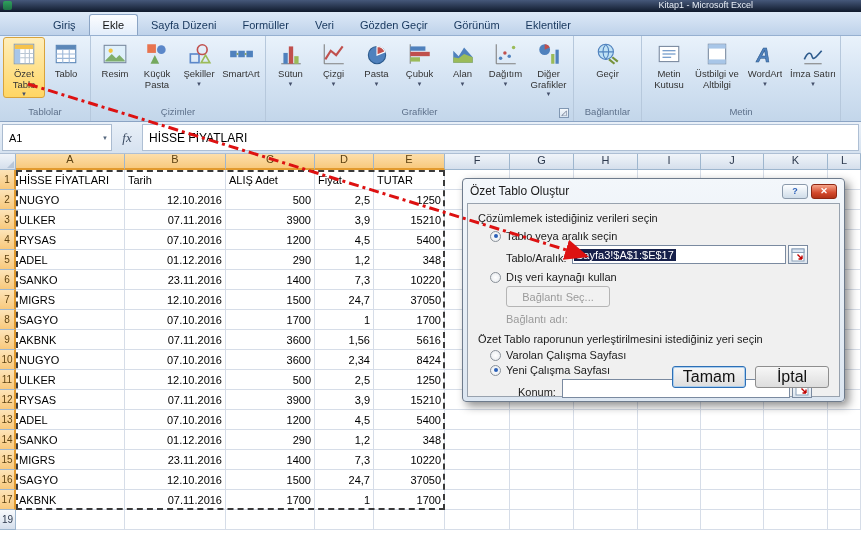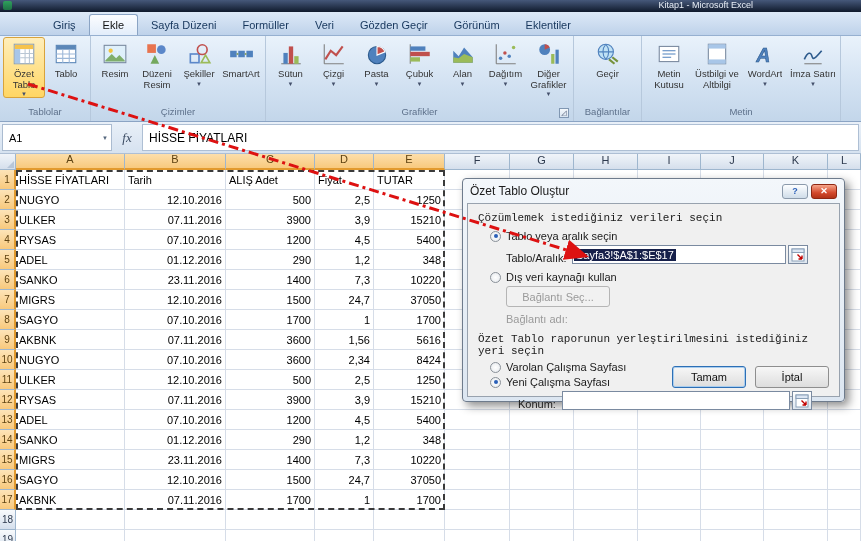--- a/index.html
+++ b/index.html
@@ -80,21 +80,21 @@
     background:linear-gradient(#f3f7fb,#dce6f1); border:1px solid #6e7b8c; border-radius:4px;
     box-shadow:4px 4px 10px rgba(0,0,0,.45); }
   .dlg-title { height:24px; display:flex; align-items:center; padding:0 7px; font-size:12px; color:#1c1c1c; }
   .dlg-btns { margin-left:auto; display:flex; gap:3px; }
   .dlg-help, .dlg-close { width:26px; height:15px; border-radius:3px; font-size:9px; font-weight:bold;
     display:flex; align-items:center; justify-content:center; }
   .dlg-help { background:linear-gradient(#fdfeff,#cfdde9); border:1px solid #8b9aab; color:#2a5fb8; }
   .dlg-close { background:linear-gradient(#f6a58b,#d3492c 60%,#b23318); border:1px solid #8e2713; color:#fff; }
   .dlg-body { position:absolute; left:4px; right:4px; top:24px; bottom:4px;
     background:#f0f0f0; border:1px solid #98a2ae; padding:7px 10px; font-size:11px; color:#1a1a1a; }
-  .sect { margin:1px 0 6px;font-family:Liberation Mono, monospace; }
+  .sect { margin:1px 0 6px; }
   .radio-row { display:flex; align-items:center; margin:3px 0 3px 12px; }
   .radio { width:11px; height:11px; border:1px solid #8a9199; border-radius:50%;
     background:radial-gradient(#ffffff,#e4e8ec); margin-right:5px; position:relative; flex:0 0 11px; }
   .radio.on::after { content:""; position:absolute; left:2.5px; top:2.5px; width:4px; height:4px;
     border-radius:50%; background:#2a5fb8; }
   .field-row { display:flex; align-items:flex-end; margin:2px 0 7px 28px; }
   .field-label { width:66px; flex:0 0 66px; }
   .txt-input { width:214px; height:19px; border:1px solid #7a8aa0; background:#fff;
     display:flex; align-items:center; padding:0 1px; overflow:hidden; }
   .selected-text { background:var(--sel-bg); color:#fff; padding:0 2px; white-space:nowrap; }
@@ -102,21 +102,21 @@
     margin-left:2px; display:flex; align-items:center; justify-content:center; flex:0 0 20px; }
   .dis-btn { margin:3px 0 6px 28px; width:104px; height:21px; border:1px solid #b5b5b5;
     background:#f1f1f1; color:#9a9a9a; display:flex; align-items:center; justify-content:center; border-radius:3px; }
   .gray-label { margin:0 0 8px 28px; color:#9a9a9a; }
   .sect2 { margin:6px 0 4px; }
   .konum-row { margin-left:40px; }
   .konum-row .field-label { width:44px; flex:0 0 44px; }
   .konum-row .txt-input { width:228px; }
   .btnrow { position:absolute; right:10px; bottom:8px; display:flex; gap:9px; }
   .btn { width:74px; height:22px; display:flex; align-items:center; justify-content:center;
-    border:1px solid #8e8e8e; border-radius:3px; background:linear-gradient(#f7f7f7,#dddddd); color:#111; font-size:11px; }
+    border:1px solid #8e8e8e; border-radius:3px; background:linear-gradient(#f7f7f7,#dddddd); color:#111; font-size:16px; }
   .btn.default { border:1px solid #2d6fb5; box-shadow:0 0 0 1px #a9cdee inset; }
 
   
   .arrow-layer { position:absolute; inset:0; z-index:30; pointer-events:none; }
 </style>
 </head>
 <body>
 
 <div class="screen">
 
@@ -169,21 +169,21 @@
                 <path d="M3 18l6-6 4 4 3-3 5 5v1H3z" fill="#7fae6c"></path>
               </svg></div>
             <div class="lbl">Resim</div>
           </div>
           <div class="rbtn">
             <div class="icon"><svg viewBox="0 0 24 24">
                 <rect x="3" y="3" width="8" height="8" fill="#e8744f"></rect>
                 <circle cx="16" cy="8" r="4" fill="#5b87c9"></circle>
                 <path d="M6 21l4-8 4 8z" fill="#74a85e"></path>
               </svg></div>
-            <div class="lbl">Düzeni Resim</div>
+            <div class="lbl">Küçük Pasta</div>
           </div>
           <div class="rbtn">
             <div class="icon"><svg viewBox="0 0 24 24">
                 <rect x="4" y="12" width="8" height="8" fill="none" stroke="#5b87c9" stroke-width="1.5"></rect>
                 <circle cx="15" cy="8" r="4.5" fill="none" stroke="#c0504d" stroke-width="1.5"></circle>
                 <path d="M14 20l4-7 4 7z" fill="none" stroke="#9bbb59" stroke-width="1.5"></path>
               </svg></div>
             <div class="lbl">Şekiller</div>
             <div class="arrow">▼</div>
           </div>
@@ -612,35 +612,20 @@
             <td class="cell num">1700</td>
             <td class="cell txt"></td>
             <td class="cell txt"></td>
             <td class="cell txt"></td>
             <td class="cell txt"></td>
             <td class="cell txt"></td>
             <td class="cell txt"></td>
             <td class="cell txt"></td>
           </tr>
           <tr>
-            <th class="rowhdr">18</th>
-            <td class="cell txt"></td>
-            <td class="cell num"></td>
-            <td class="cell num"></td>
-            <td class="cell num"></td>
-            <td class="cell num"></td>
-            <td class="cell txt"></td>
-            <td class="cell txt"></td>
-            <td class="cell txt"></td>
-            <td class="cell txt"></td>
-            <td class="cell txt"></td>
-            <td class="cell txt"></td>
-            <td class="cell txt"></td>
-          </tr>
-          <tr>
             <th class="rowhdr">19</th>
             <td class="cell txt"></td>
             <td class="cell num"></td>
             <td class="cell num"></td>
             <td class="cell num"></td>
             <td class="cell num"></td>
             <td class="cell txt"></td>
             <td class="cell txt"></td>
             <td class="cell txt"></td>
             <td class="cell txt"></td>

